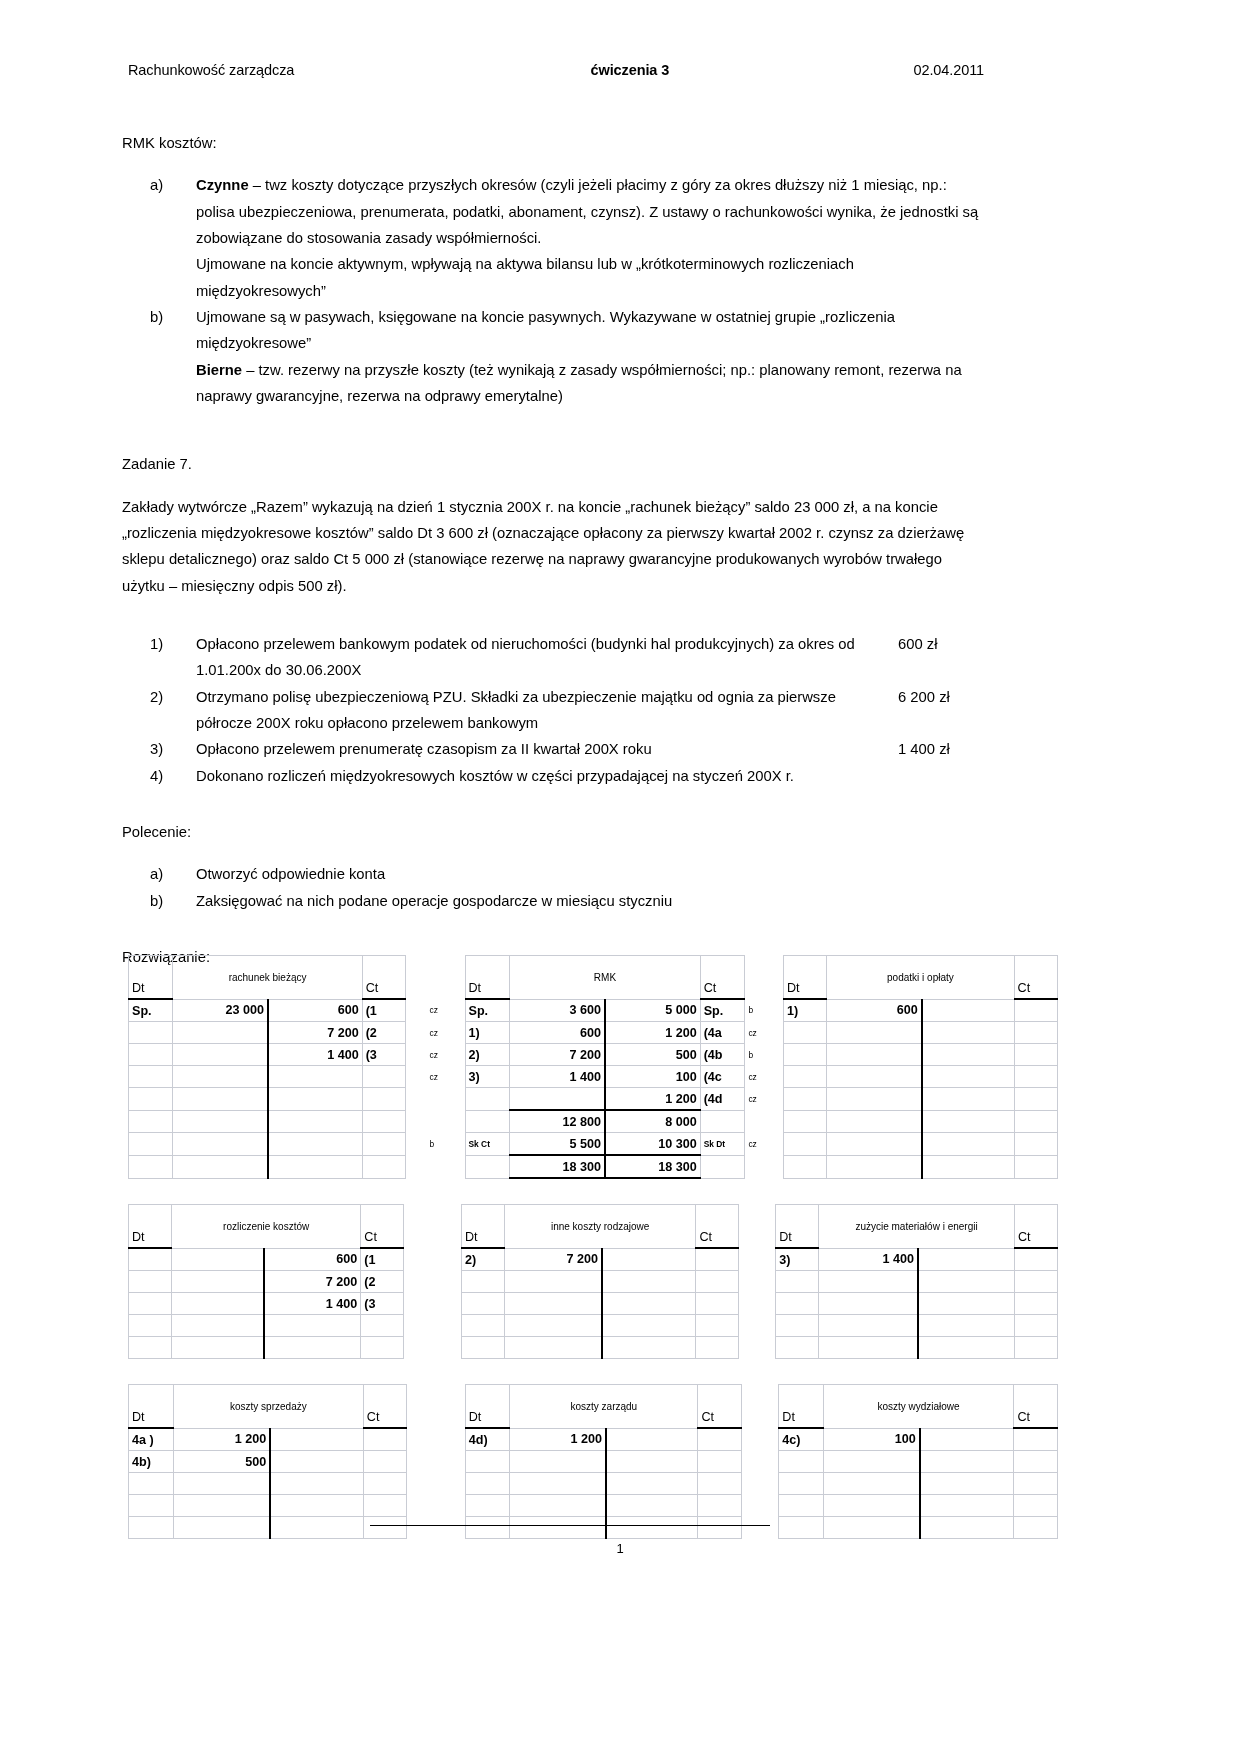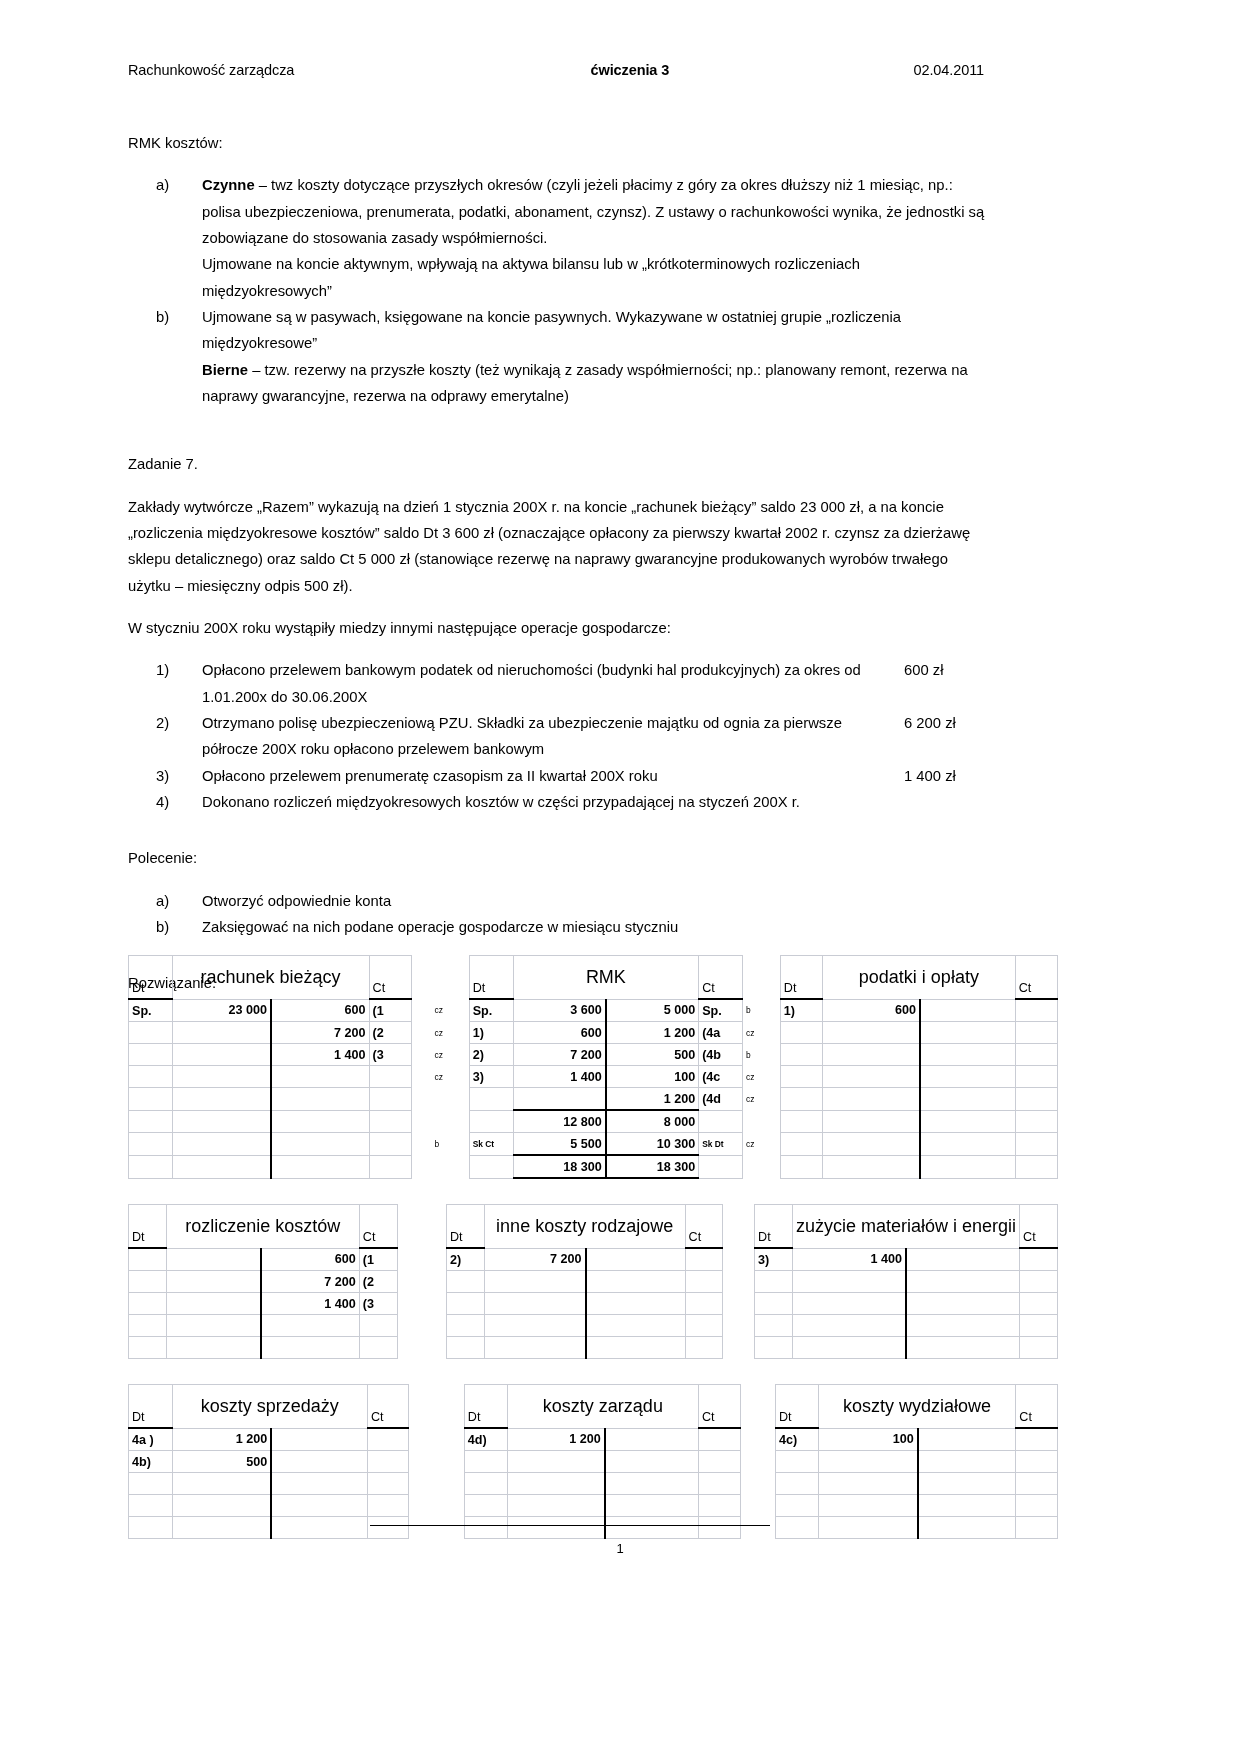--- a/index.html
+++ b/index.html
@@ -34,21 +34,21 @@
     align-items: baseline;
     font-size: 14.5px;
     letter-spacing: -0.1px;
   }
   .doc-header .mid { margin-left: 52px; font-weight: bold; }
 
   
   .content {
     position: absolute;
     top: 130px;
-    left: 128px;
+    left: 122px;
     width: 862px;
     font-size: 14.8px;
     line-height: 1.78;
   }
 
   .para { margin: 0 0 0 0; }
   .heading-line { font-weight: normal; }
   .spacer-sm { height: 16px; }
   .spacer-md { height: 30px; }
   .spacer-lg { height: 42px; }
@@ -99,21 +99,21 @@
     border: 1px solid #c9ccd4;
     height: 21px;
     padding: 0 3px;
     vertical-align: middle;
     overflow: hidden;
     white-space: nowrap;
   }
   td.noborder { border: none !important; }
   .t-title {
     text-align: center;
-    font-size: 18px;
+    font-size: 10px;
     vertical-align: bottom;
     line-height: 1.12;
   }
   .lbl { font-size: 12.6px; }
   .num { text-align: right; font-weight: bold; }
   .tagl { text-align: left; font-weight: bold; }
   .tiny { font-size: 8.4px; }
 
   
   .hdr-under { border-bottom: 2px solid #000 !important; }
@@ -173,21 +173,20 @@
     <div class="spacer-lg"></div>
 
     <div class="para heading-line">Zadanie 7.</div>
 
     <div class="spacer-sm"></div>
 
     <div class="para">Zakłady wytwórcze „Razem” wykazują na dzień 1 stycznia 200X r. na koncie „rachunek bieżący” saldo 23 000 zł, a na koncie „rozliczenia międzyokresowe kosztów” saldo Dt 3 600 zł (oznaczające opłacony za pierwszy kwartał 2002 r. czynsz za dzierżawę sklepu detalicznego) oraz saldo Ct 5 000 zł (stanowiące rezerwę na naprawy gwarancyjne produkowanych wyrobów trwałego użytku – miesięczny odpis 500 zł).</div>
 
     <div class="spacer-sm"></div>
 
-    <div class="para">W styczniu 200X roku wystąpiły miedzy innymi następujące operacje gospodarcze:</div>
 
     <div class="spacer-sm"></div>
 
     <ol class="numbered">
       <li>
         <span class="marker">1)</span>
         <span class="op-row">
           <span class="op-text">Opłacono przelewem bankowym podatek od nieruchomości (budynki hal produkcyjnych) za okres od 1.01.200x do 30.06.200X</span>
           <span class="op-amount">600 zł</span>
         </span>

